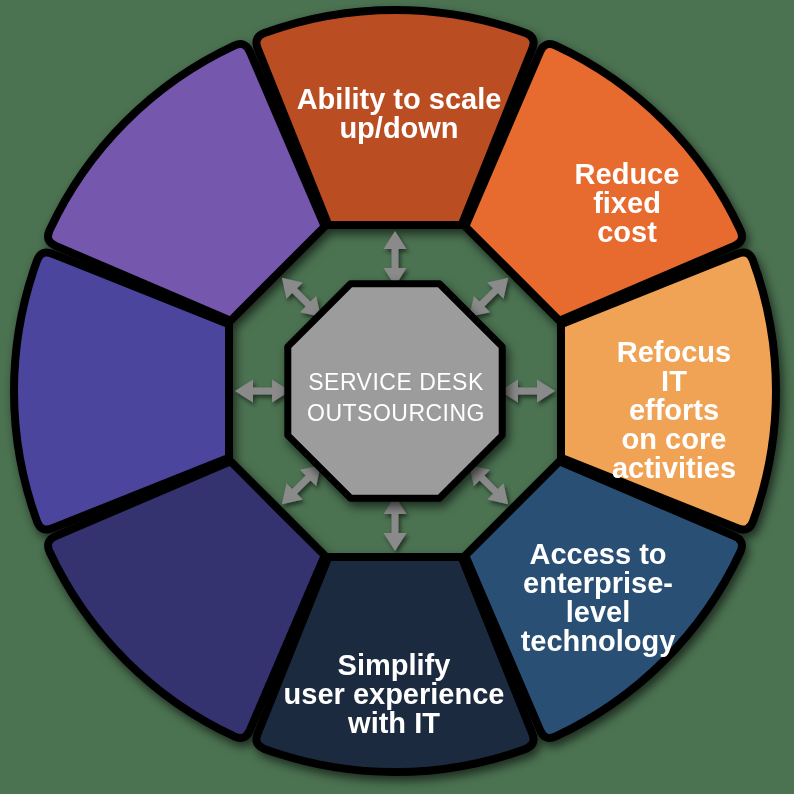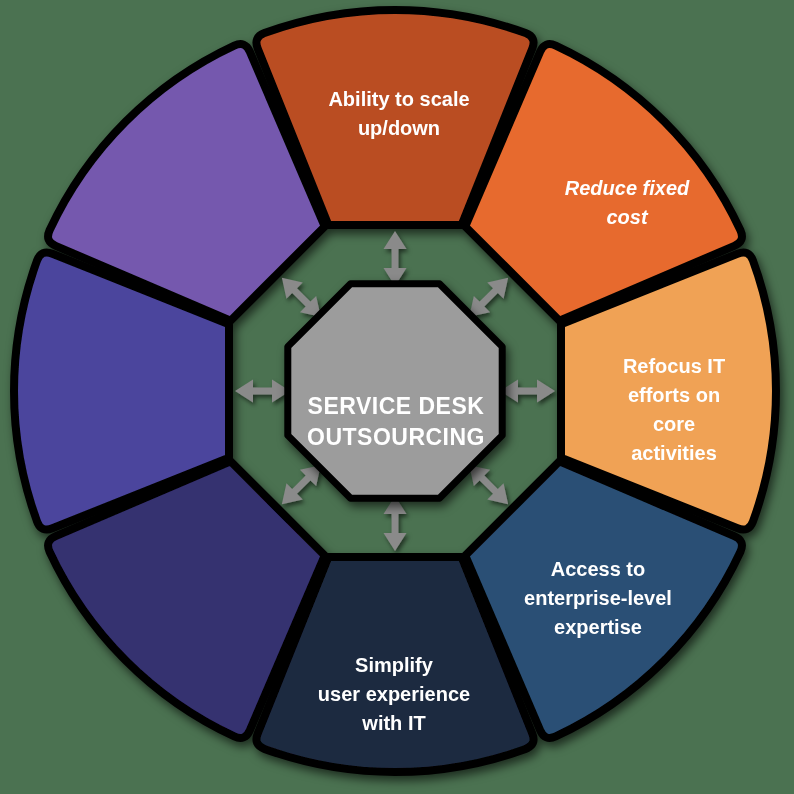--- a/index.html
+++ b/index.html
@@ -20,38 +20,37 @@
   .octagon {
     stroke: #000000;
     stroke-width: 7;
     stroke-linejoin: round;
   }
   .seg-label {
     position: absolute;
     transform: translate(-50%, -50%);
     color: #ffffff;
     font-weight: 700;
-    font-size: 20px;
+    font-size: 29px;
     line-height: 29px;
     text-align: center;
     white-space: pre-line;
     z-index: 3;
   }
   .center-label {
     position: absolute;
     transform: translate(-50%, -50%);
     color: #ffffff;
-    font-weight: 700;
+    font-weight: 400;
     font-size: 23px;
     line-height: 31px;
     letter-spacing: 0.5px;
     text-align: center;
     white-space: pre-line;
     z-index: 3;
-    margin-top: 24px;
   }
 </style>
 </head>
 <body>
 
 <div class="stage">
 
   <svg width="794" height="794" viewBox="0 0 794 794">
     <defs>
       <filter id="ringShadow" x="-12%" y="-12%" width="126%" height="126%">
@@ -85,30 +84,30 @@
       <path transform="rotate(270,395,391)" d="M395,231 L383.5,249 L391.6,249 L391.6,268 L383.5,268 L395,286 L406.5,268 L398.4,268 L398.4,249 L406.5,249 Z" fill="#8a8a8a"></path>
       <path transform="rotate(315,395,391)" d="M395,231 L383.5,249 L391.6,249 L391.6,268 L383.5,268 L395,286 L406.5,268 L398.4,268 L398.4,249 L406.5,249 Z" fill="#8a8a8a"></path>
     </g>
 
     <path class="octagon" filter="url(#ringShadow)" d="M350.6,283.8 L439.4,283.8 L502.2,346.6 L502.2,435.4 L439.4,498.2 L350.6,498.2 L287.8,435.4 L287.8,346.6 Z" fill="#9c9c9c"></path>
   </svg>
 
   <div class="seg-label" style="left:399px; top:114px;">Ability to scale
 up/down</div>
 
-  <div class="seg-label" style="left:627px; top:203px;font-style:italic;">Reduce fixed
+  <div class="seg-label" style="left:627px; top:203px;">Reduce fixed
 cost</div>
 
   <div class="seg-label" style="left:674px; top:410px;">Refocus IT
 efforts on core
 activities</div>
 
   <div class="seg-label" style="left:598px; top:598px;">Access to
 enterprise-level
-expertise</div>
+technology</div>
 
   <div class="seg-label" style="left:394px; top:694px;">Simplify
 user experience
 with IT</div>
 
 
 
 
   <div class="center-label" style="left:396px; top:398px;">SERVICE DESK
 OUTSOURCING</div>

